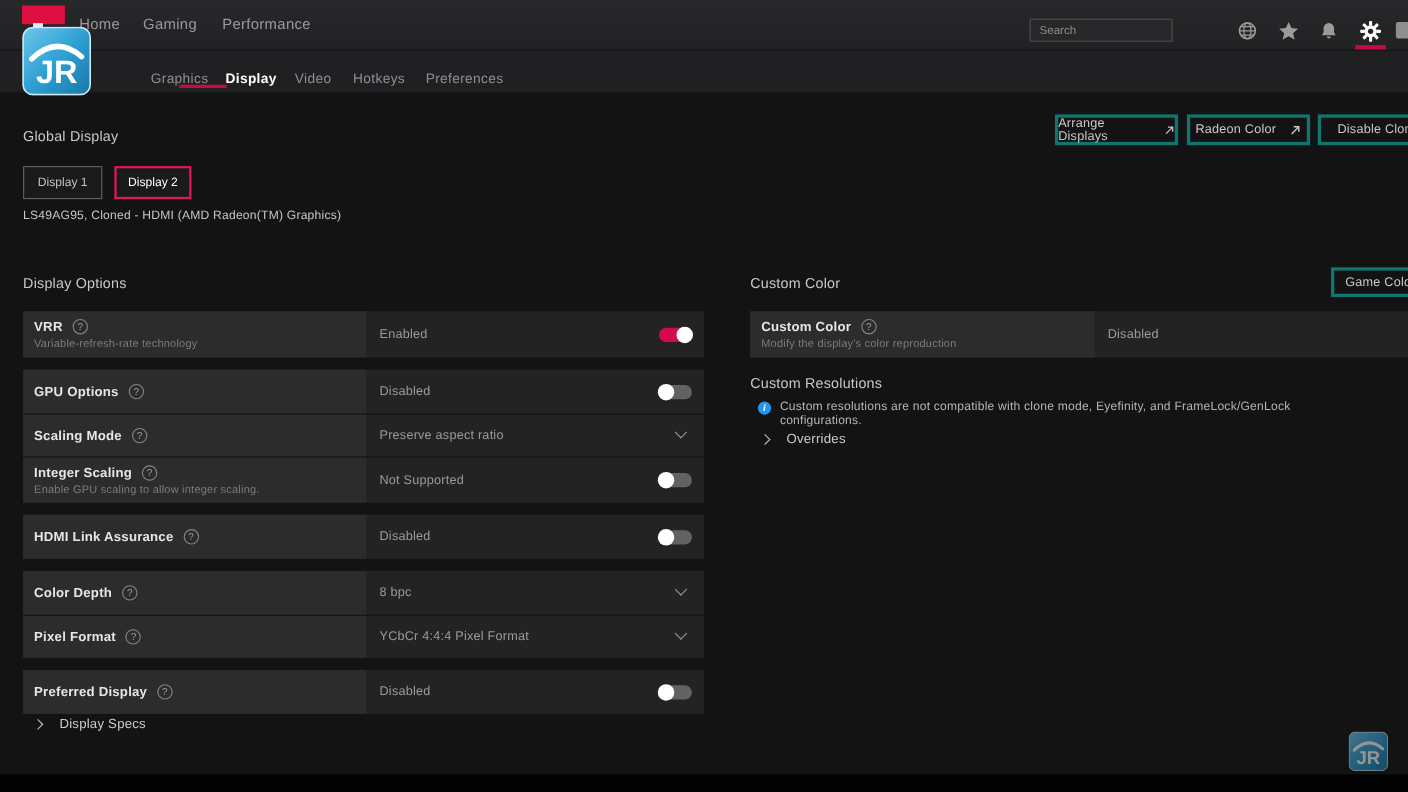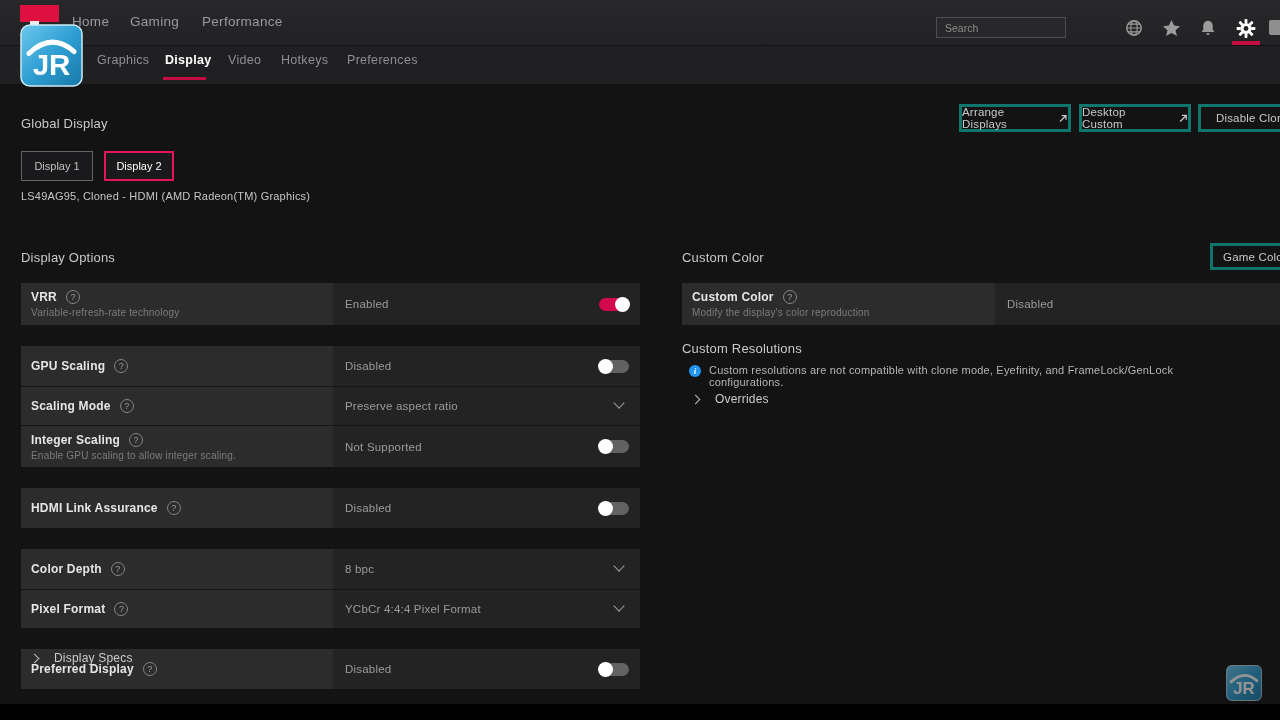--- a/index.html
+++ b/index.html
@@ -19,40 +19,40 @@
   .search-box input::placeholder { color:#8d8d8d; }
   .search-box svg { margin-right:5px; }
   .tb-icon { position:absolute; top:19px; width:20px; height:20px; display:flex; align-items:center;
              justify-content:center; transform:translateY(-50%); margin-top:9px; }
   .gear-underline { position:absolute; left:1232px; top:41px; width:28px; height:4px; background:#c50b41; }
   .partial-square { position:absolute; left:1269px; top:20px; width:18px; height:15px; background:#8f8f8f; border-radius:2px; }
 
   
   .subnav { position:absolute; left:0; top:45px; width:1280px; height:39px; background:#202023;
             border-top:1px solid #121214; z-index:1; }
-  .subnav-item { position:absolute; top:7px; font-size:12.5px; color:#8f8f93; letter-spacing:.3px; }
+  .subnav-item { position:absolute; top:18px; font-size:12.5px; color:#8f8f93; letter-spacing:.3px;margin-left:40px; }
   .subnav-item.active { color:#ffffff; font-weight:bold; }
   .display-underline { position:absolute; left:163px; top:77px; width:43px; height:3px; background:#c50b41; z-index:3; }
 
   
   .jr-top { position:absolute; left:20px; top:24px; z-index:10; }
   .jr-bottom { position:absolute; left:1226px; top:665px; opacity:.55; z-index:10; }
 
   
   .section-h { position:absolute; font-size:13px; color:#c9c9c9; letter-spacing:.2px; }
   .btn { position:absolute; height:28px; border:3px solid #0f766e; color:#c9c9c9; font-size:11.5px;
          display:flex; align-items:center; justify-content:center; gap:12px; letter-spacing:.2px; }
   .tab-btn { position:absolute; top:151px; height:30px; border:1px solid #646466; color:#c2c2c2;
              font-size:11px; display:flex; align-items:center; justify-content:center; background:#1a1a1c; }
   .tab-btn.selected { border:2px solid #e4155b; color:#fff; }
   .desc-text { position:absolute; left:21px; top:190px; font-size:11px; color:#c6c6c6; letter-spacing:.2px; }
 
   
   .rows-col { position:absolute; left:21px; top:283px; width:619px; }
-  .opt-group { margin-bottom:21px; }
+  .opt-group { margin-bottom:11px; }
   .opt-row { display:flex; background:#232324; position:relative; }
   .opt-row + .opt-row { border-top:1px solid #151516; }
   .opt-left { width:312px; background:#2c2c2d; padding-left:10px; display:flex; flex-direction:column; justify-content:center; }
   .opt-right { flex:1; display:flex; align-items:center; padding-left:12px; position:relative; }
   .label-line { display:flex; align-items:center; gap:9px; }
   .opt-label { font-size:12px; font-weight:bold; color:#e6e6e6; letter-spacing:.2px; }
   .opt-sub { font-size:10px; color:#7c7c7c; margin-top:3px; letter-spacing:.2px; }
   .opt-value { font-size:11.5px; color:#9b9b9b; letter-spacing:.2px;text-align:center; }
   .h40 { height:40px; } .h39 { height:39px; } .h42 { height:42px; }
 
@@ -168,21 +168,21 @@
 
 <div class="section-h" style="left:21px; top:116px;">Global Display</div>
 
 <div class="btn" style="left:959px; top:104px; width:112px;">
   <span>Arrange Displays</span>
   <svg width="11" height="11" viewBox="0 0 12 12">
     <path d="M2.5 9.5 L9.5 2.5 M4.5 2.5 H9.5 V7.5" fill="none" stroke="#c9c9c9" stroke-width="1.4"></path>
   </svg>
 </div>
 <div class="btn" style="left:1079px; top:104px; width:112px;">
-  <span>Desktop Custom</span>
+  <span>Radeon Color</span>
   <svg width="11" height="11" viewBox="0 0 12 12">
     <path d="M2.5 9.5 L9.5 2.5 M4.5 2.5 H9.5 V7.5" fill="none" stroke="#c9c9c9" stroke-width="1.4"></path>
   </svg>
 </div>
 <div class="btn" style="left:1198px; top:104px; width:110px;">
   <span>Disable Clone</span>
 </div>
 
 <div class="tab-btn" style="left:21px; width:72px;">
   <span>Display 1</span>
@@ -212,21 +212,21 @@
             <span class="knob"></span>
           </span>
       </div>
     </div>
   </div>
 
   <div class="opt-group">
     <div class="opt-row h40">
       <div class="opt-left">
         <div class="label-line">
-          <span class="opt-label">GPU Scaling</span>
+          <span class="opt-label">GPU Options</span>
           <span class="q"></span>
         </div>
       </div>
       <div class="opt-right">
         <span class="opt-value">Disabled</span>
         <span class="toggle">
             <span class="knob"></span>
           </span>
       </div>
     </div>

